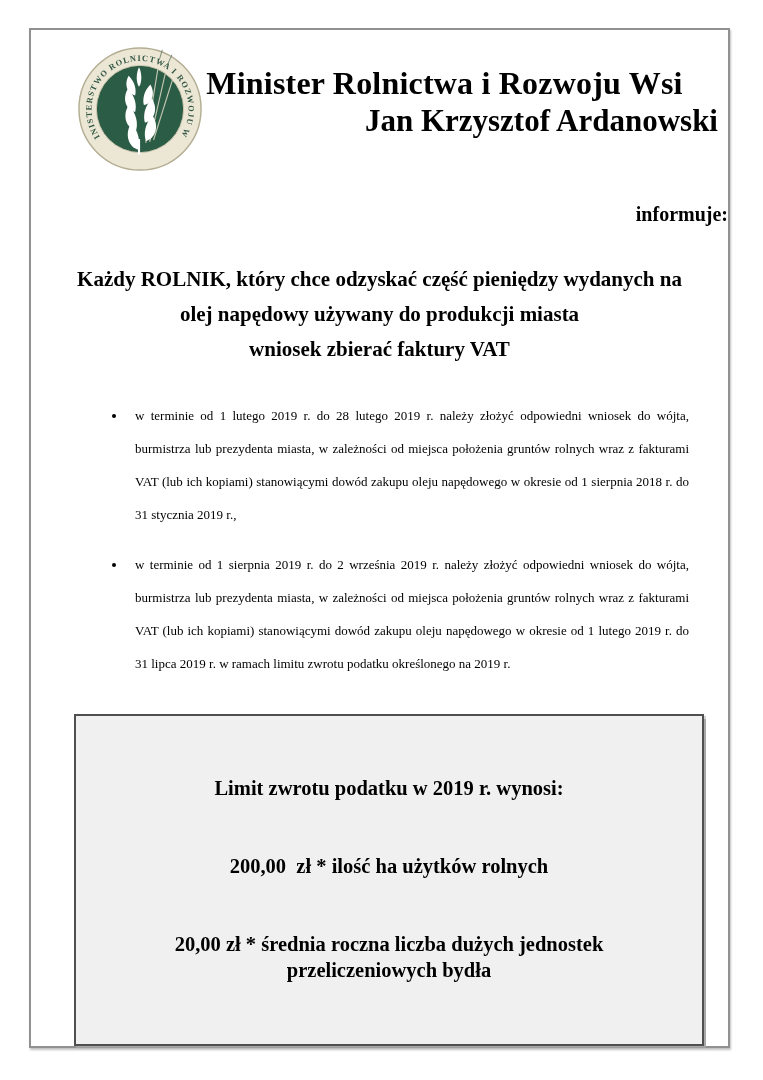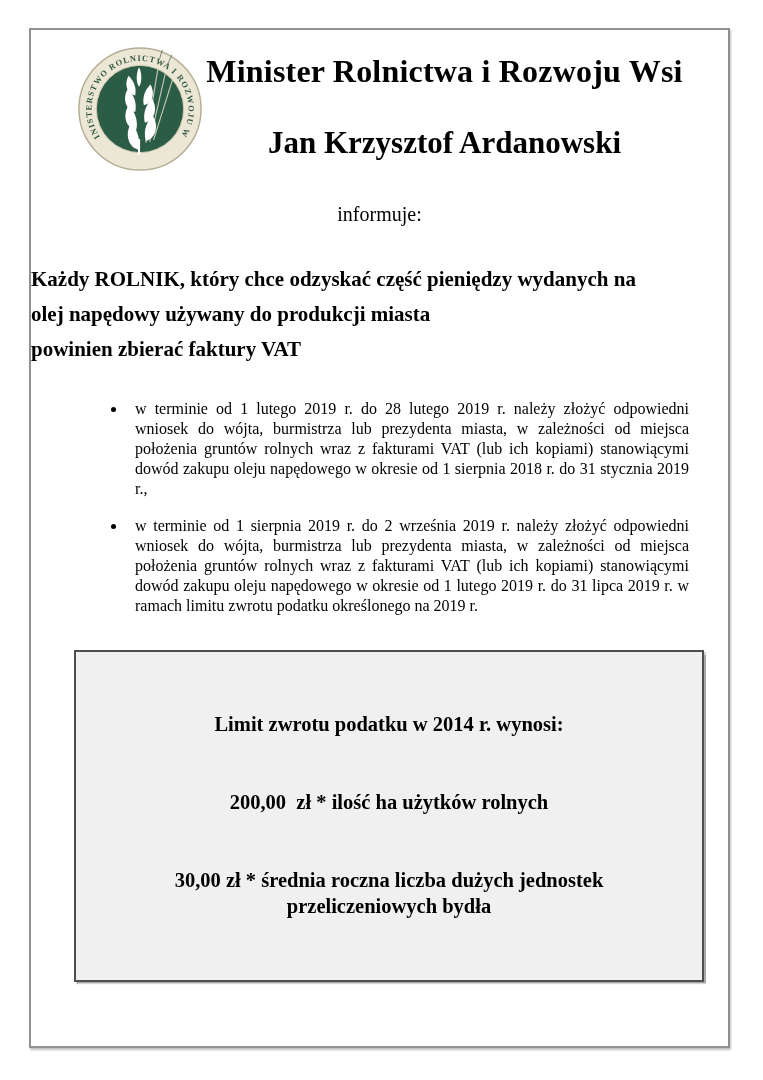--- a/index.html
+++ b/index.html
@@ -40,55 +40,56 @@
     width: 128px;
     height: 126px;
   }
   .logo svg { width: 100%; height: 100%; display: block; }
   .header-text {
     margin-left: 140px;
     margin-right: 10px;
     text-align: center;
   }
   .title {
-    padding-top: 24px;
+    padding-top: 36px;
     font-size: 32px;
     font-weight: bold;
     letter-spacing: 0.2px;
     line-height: 1.1;
   }
   .subtitle {
-    margin-top: 37px;
+    margin-top: 3px;
     font-size: 31px;
     font-weight: bold;
     line-height: 1.1;
+    text-align: right;
   }
   .informs {
-    text-align: center;
+    text-align: right;
     font-size: 20px;
-    font-weight: normal;
+    font-weight: bold;
     margin-top: 23px;
   }
   
   .intro {
     margin-top: 36px;
-    text-align: left;
+    text-align: center;
     font-size: 21px;
     font-weight: bold;
     line-height: 35px;
   }
   
   ul.bullets {
     margin: 32px 39px 0 76px;
     padding: 0 0 0 20px;
     list-style: disc outside;
   }
   ul.bullets li {
-    font-size: 16px;
-    line-height: 20px;
+    font-size: 13px;
+    line-height: 33px;
     text-align: justify;
     padding-left: 8px;
     margin-bottom: 17px;
   }
   
   .limit-box {
     margin: 34px 24px 0 43px;
     border: 2px solid #4f4f4f;
     background: #f1f0f0;
     box-shadow: 1.5px 2px 1px #a9a9a9;
@@ -173,28 +174,28 @@
         <div class="title">Minister Rolnictwa i Rozwoju Wsi</div>
         <div class="subtitle">Jan Krzysztof Ardanowski</div>
       </div>
     </div>
 
     <div class="informs">informuje:</div>
 
     <div class="intro">
       <div>Każdy ROLNIK, który chce odzyskać część pieniędzy wydanych na</div>
       <div>olej napędowy używany do produkcji miasta</div>
-      <div>powinien zbierać faktury VAT</div>
+      <div>wniosek zbierać faktury VAT</div>
     </div>
 
     <ul class="bullets">
       <li>w terminie od 1 lutego 2019 r. do 28 lutego 2019 r. należy złożyć odpowiedni wniosek do wójta, burmistrza lub prezydenta miasta, w zależności od miejsca położenia gruntów rolnych wraz z fakturami VAT (lub ich kopiami) stanowiącymi dowód zakupu oleju napędowego w okresie od 1 sierpnia 2018 r. do 31 stycznia 2019 r.,</li>
       <li>w terminie od 1 sierpnia 2019 r. do 2 września 2019 r. należy złożyć odpowiedni wniosek do wójta, burmistrza lub prezydenta miasta, w zależności od miejsca położenia gruntów rolnych wraz z fakturami VAT (lub ich kopiami) stanowiącymi dowód zakupu oleju napędowego w okresie od 1 lutego 2019 r. do 31 lipca 2019 r. w ramach limitu zwrotu podatku określonego na 2019 r.</li>
     </ul>
 
     <div class="limit-box">
-      <div>Limit zwrotu podatku w 2014 r. wynosi:</div>
+      <div>Limit zwrotu podatku w 2019 r. wynosi:</div>
       <div>200,00  zł * ilość ha użytków rolnych</div>
-      <div>30,00 zł * średnia roczna liczba dużych jednostek przeliczeniowych bydła</div>
+      <div>20,00 zł * średnia roczna liczba dużych jednostek przeliczeniowych bydła</div>
     </div>
 
   </div>
 </div>
 
 </body></html>

